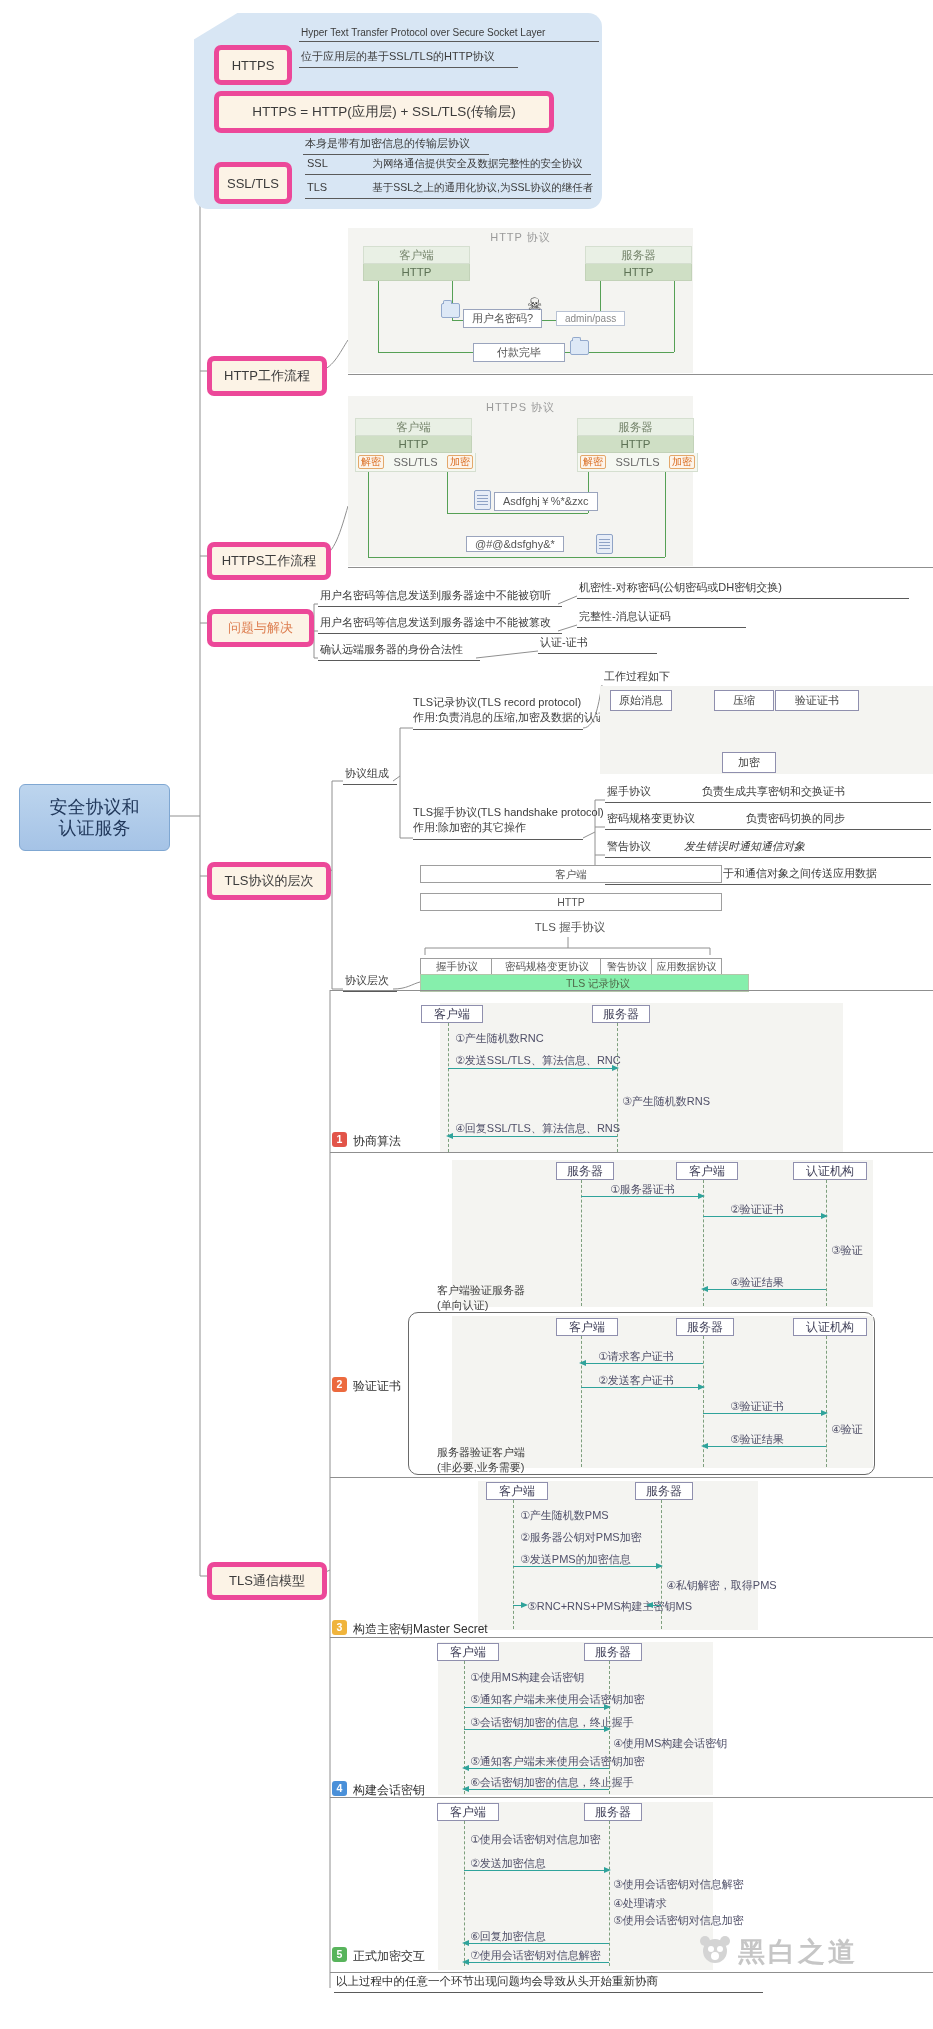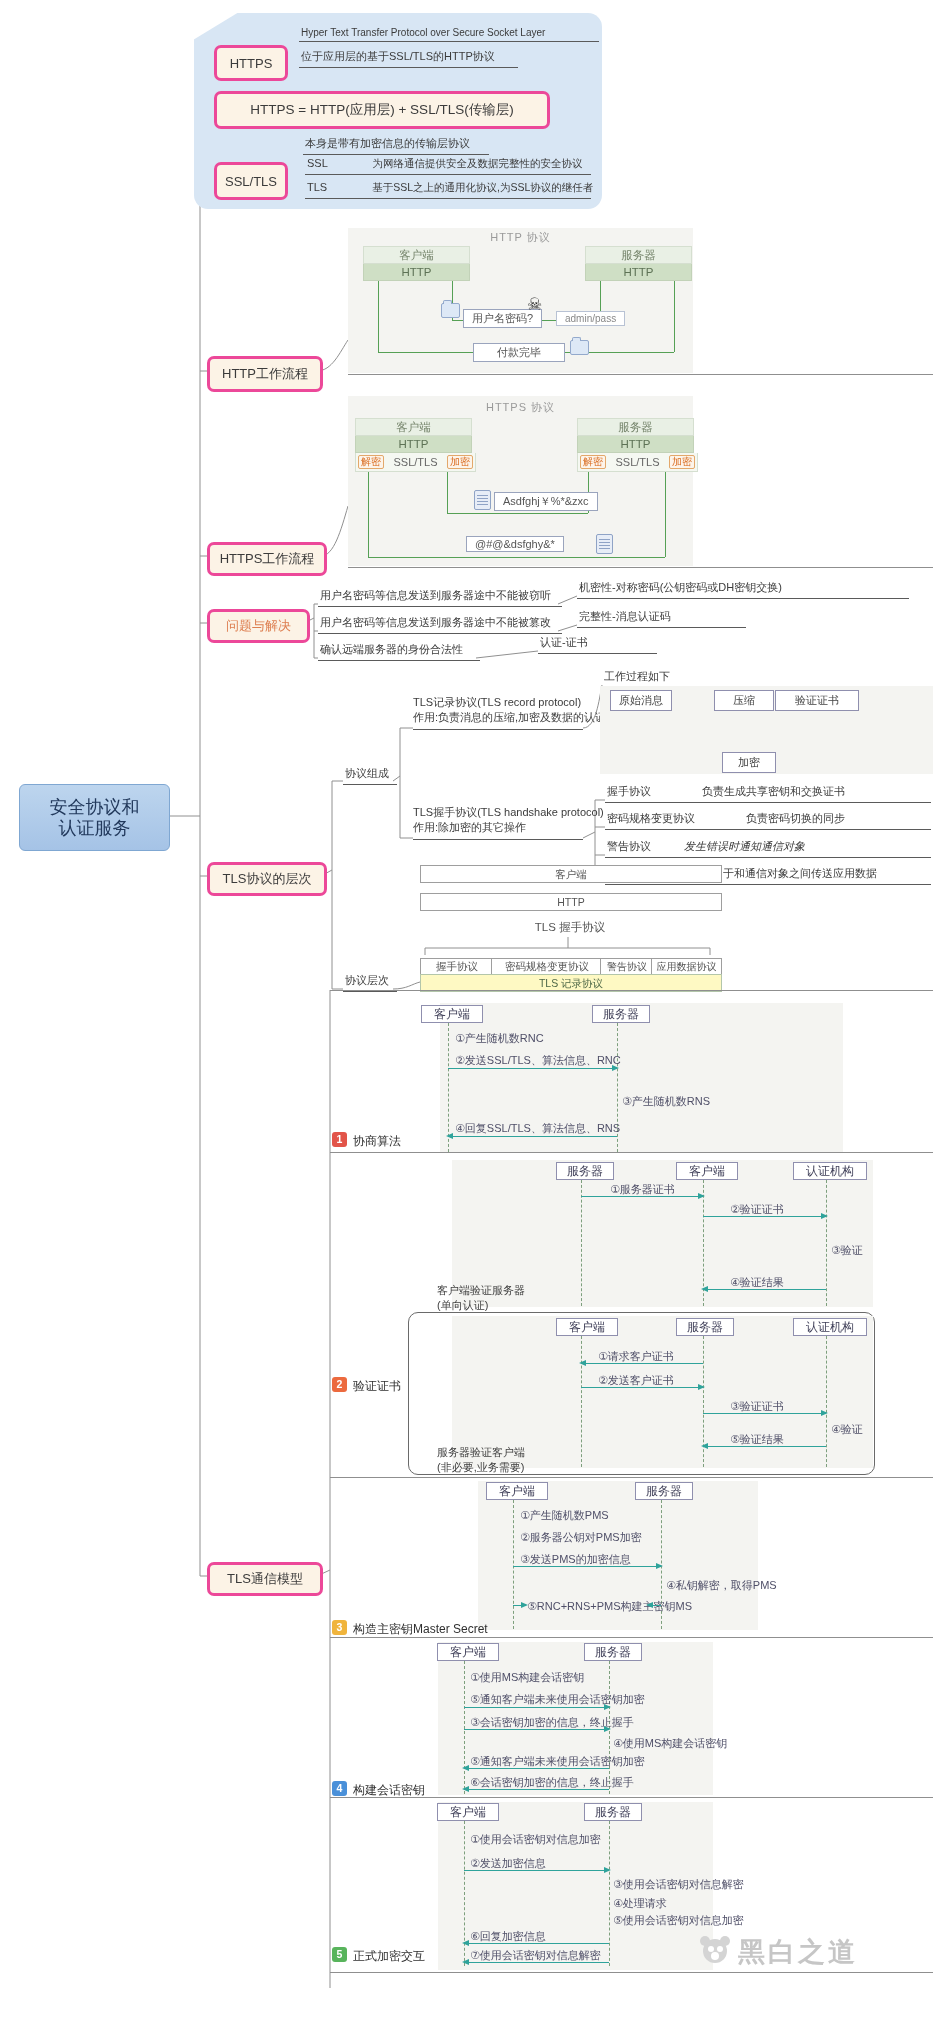--- a/index.html
+++ b/index.html
@@ -1,41 +1,41 @@
 <!DOCTYPE html>
 <html><head>
 <meta charset="utf-8">
 <style>
   html,body{margin:0;padding:0;background:#ffffff;font-family:"Liberation Sans","DejaVu Sans",sans-serif;}
   #canvas{position:relative;width:933px;height:2029px;background:#fff;overflow:hidden;}
   svg{position:absolute;left:0;top:0;}
   .bc{position:absolute;background:#d8e6f4;border-radius:14px;}
   .bc::before{content:"";position:absolute;top:-1px;left:-1px;border-top:28px solid #fff;border-right:46px solid transparent;}
   .rt{position:absolute;background:linear-gradient(#bdd5ee,#a5c3e6);border:1px solid #7fa7d2;border-radius:6px;color:#22395c;font-size:18px;text-align:center;display:flex;flex-direction:column;justify-content:center;line-height:21px;}
-  .nd{position:absolute;background:#fcf3e6;border:3px solid #ec4899;border-radius:7px;color:#3b3b3b;display:flex;align-items:center;justify-content:center;font-size:13px;white-space:nowrap;}
+  .nd{position:absolute;background:#fcf3e6;border:5px solid #ec4899;border-radius:7px;color:#3b3b3b;display:flex;align-items:center;justify-content:center;font-size:13px;white-space:nowrap;}
   .nd.or{color:#dd7e50;}
   .pn{position:absolute;background:#f4f4f1;}
   .dv{position:absolute;height:0;border-top:1px solid #8f8f8f;}
   .ul{position:absolute;border-bottom:1px solid #5a5a5a;font-size:11px;color:#3b3b3b;white-space:nowrap;padding:0 2px 3px 2px;}
   .tx{position:absolute;font-size:11px;color:#3b3b3b;white-space:nowrap;}
   .pt{position:absolute;font-size:11px;color:#9a9a9a;letter-spacing:1px;text-align:center;}
   .eb{position:absolute;background:#fff;border:1px solid #8f8fae;color:#3f3f58;font-size:12px;line-height:16px;text-align:center;white-space:nowrap;padding:0 3px;}
   .mt{position:absolute;font-size:11px;color:#4f4f68;white-space:nowrap;}
   .mbox{position:absolute;background:#fff;border:1px solid #9aa4bd;font-size:11px;color:#555;padding:1px 8px;white-space:nowrap;}
   .lf{position:absolute;width:0;border-left:1.5px dashed #7d9f7d;}
   .gv{position:absolute;width:0;border-left:1.5px solid #55a055;}
   .gh{position:absolute;height:0;border-top:1.5px solid #55a055;}
   .ar{position:absolute;height:0;border-top:1.5px solid #2fa39b;}
   .ar.ae::after{content:"";position:absolute;right:-2px;top:-4.5px;width:0;height:0;border-top:3.5px solid transparent;border-bottom:3.5px solid transparent;border-left:7px solid #2fa39b;}
   .ar.aw::before{content:"";position:absolute;left:-2px;top:-4.5px;width:0;height:0;border-top:3.5px solid transparent;border-bottom:3.5px solid transparent;border-right:7px solid #2fa39b;}
   .bg{position:absolute;width:15px;height:15px;border-radius:3px;color:#fff;font-size:10.5px;font-weight:bold;text-align:center;line-height:15px;}
   .b1{background:#e25449;} .b2{background:#ec6a3e;} .b3{background:#f0b43c;} .b4{background:#4a90d9;} .b5{background:#58b45c;}
   .bl{position:absolute;font-size:12px;color:#2f2f2f;white-space:nowrap;}
   .br{position:absolute;background:#fff;border:1px solid #9e9e9e;font-size:10.5px;color:#555;text-align:center;white-space:nowrap;overflow:hidden;}
-  .grnband{background:#fef9c3;color:#4e6847;}
+  .grnband{background:#86efac;color:#4e6847;padding-left:27px;}
   .fbox{position:absolute;background:#fff;border:1px solid #8f8fae;font-size:11px;color:#444;text-align:center;white-space:nowrap;}
   .erow{position:absolute;font-size:11.5px;text-align:center;}
   .e1{background:#e9f0e5;color:#75846b;border:1px solid #d5dfd0;line-height:16px;}
   .e2{background:#cfdfc5;color:#5d7255;border:1px solid #c2d2b8;border-top:none;line-height:16px;}
   .e3{background:#f5f8f2;border:1px solid #d5dfd0;border-top:none;display:flex;align-items:center;justify-content:space-between;padding:0 2px;color:#666;font-size:11px;}
   .ob{background:#fdf4ea;border:1px solid #e3a86b;color:#d96b1f;font-size:10px;line-height:12px;padding:0 2px;border-radius:2px;}
   .dc{position:absolute;width:15px;height:18px;background:#e7edf7;border:1px solid #8fa3c6;border-radius:2px;}
   .dc::after{content:"";position:absolute;left:2px;right:2px;top:4px;height:10px;background:repeating-linear-gradient(#8fa3c6 0 1px,transparent 1px 3px);}
   .fd{position:absolute;width:17px;height:13px;background:#dde8f6;border:1px solid #93a9cc;border-radius:2px;}
   .fd::before{content:"";position:absolute;top:-4px;left:1px;width:7px;height:3px;background:#dde8f6;border:1px solid #93a9cc;border-bottom:none;border-radius:2px 2px 0 0;}
@@ -355,20 +355,21 @@
   <div class="mt" style="left:613px;top:1896px;">④处理请求</div>
   <div class="mt" style="left:613px;top:1913px;">⑤使用会话密钥对信息加密</div>
   <div class="mt" style="left:470px;top:1929px;">⑥回复加密信息</div>
   <div class="ar aw" style="left:464px;top:1943px;width:145px;"></div>
   <div class="mt" style="left:470px;top:1948px;">⑦使用会话密钥对信息解密</div>
   <div class="ar aw" style="left:464px;top:1962px;width:145px;"></div>
   <div class="bg b5" style="left:332px;top:1947px;">5</div>
   <div class="bl" style="left:353px;top:1948px;">正式加密交互</div>
   <div class="dv" style="left:330px;top:1972px;width:603px;"></div>
 
+  <div class="ul" style="left:334px;top:1974px;width:425px;font-size:11.5px;color:#2f2f2f;">以上过程中的任意一个环节出现问题均会导致从头开始重新协商</div>
 
   <svg width="40" height="34" style="left:695px;top:1932px;">
     <circle cx="20" cy="19" r="12" fill="#d4d4d4"></circle>
     <circle cx="10" cy="9" r="5" fill="#d4d4d4"></circle>
     <circle cx="30" cy="9" r="5" fill="#d4d4d4"></circle>
     <circle cx="16" cy="17" r="3" fill="#ffffff"></circle>
     <circle cx="25" cy="17" r="3" fill="#ffffff"></circle>
     <circle cx="20" cy="24" r="4" fill="#ffffff"></circle>
   </svg>
   <div class="wt" style="left:738px;top:1934px;">黑白之道</div>

